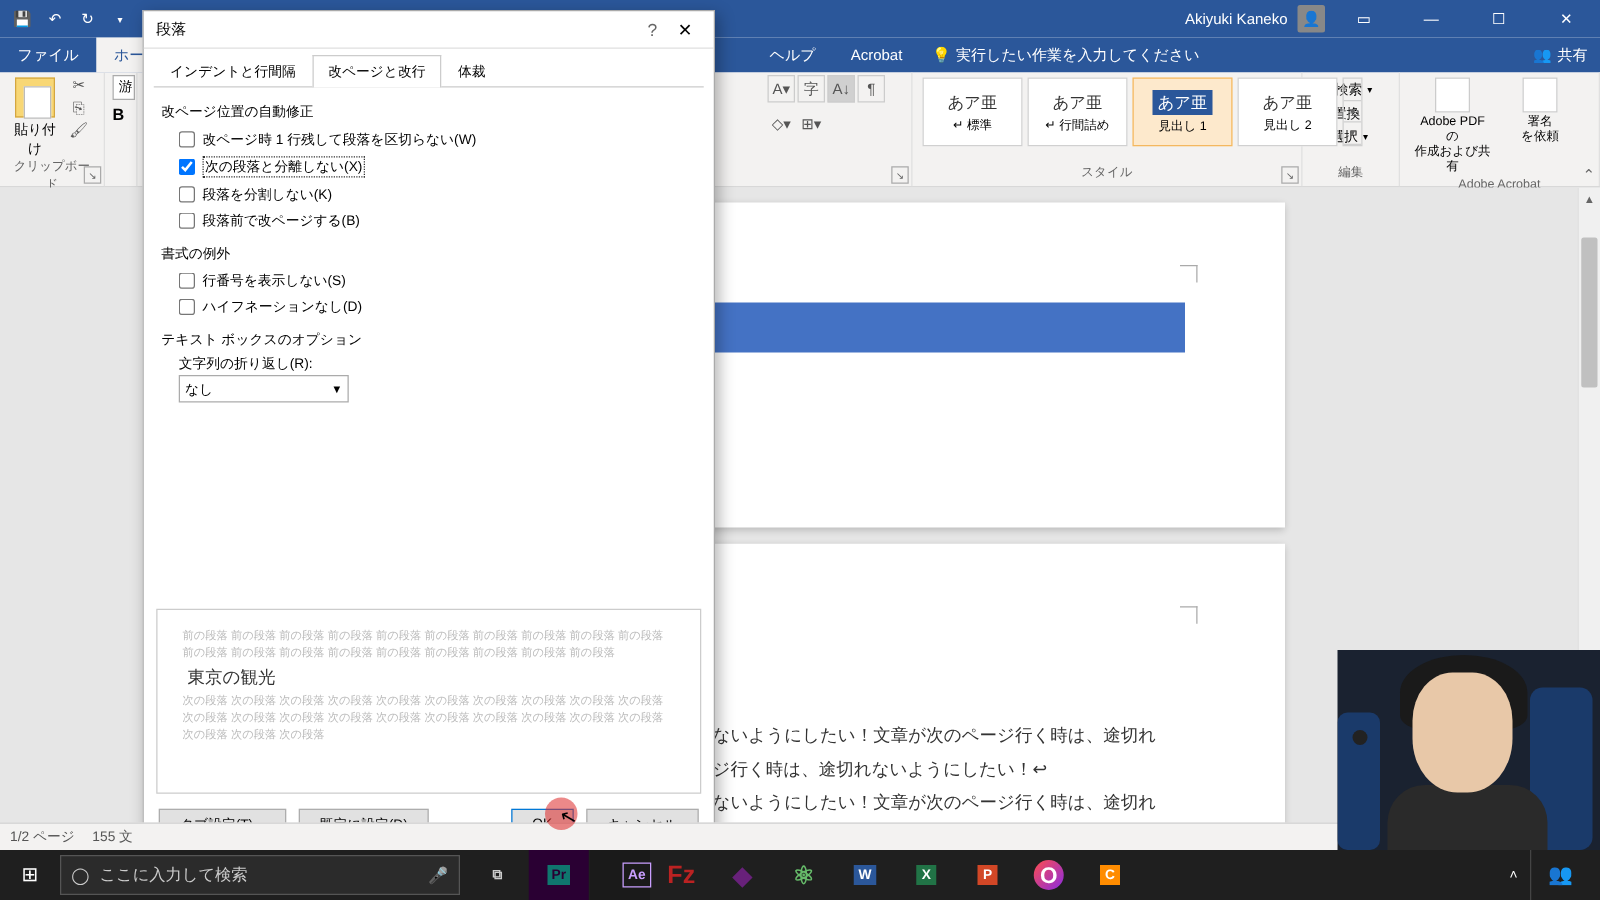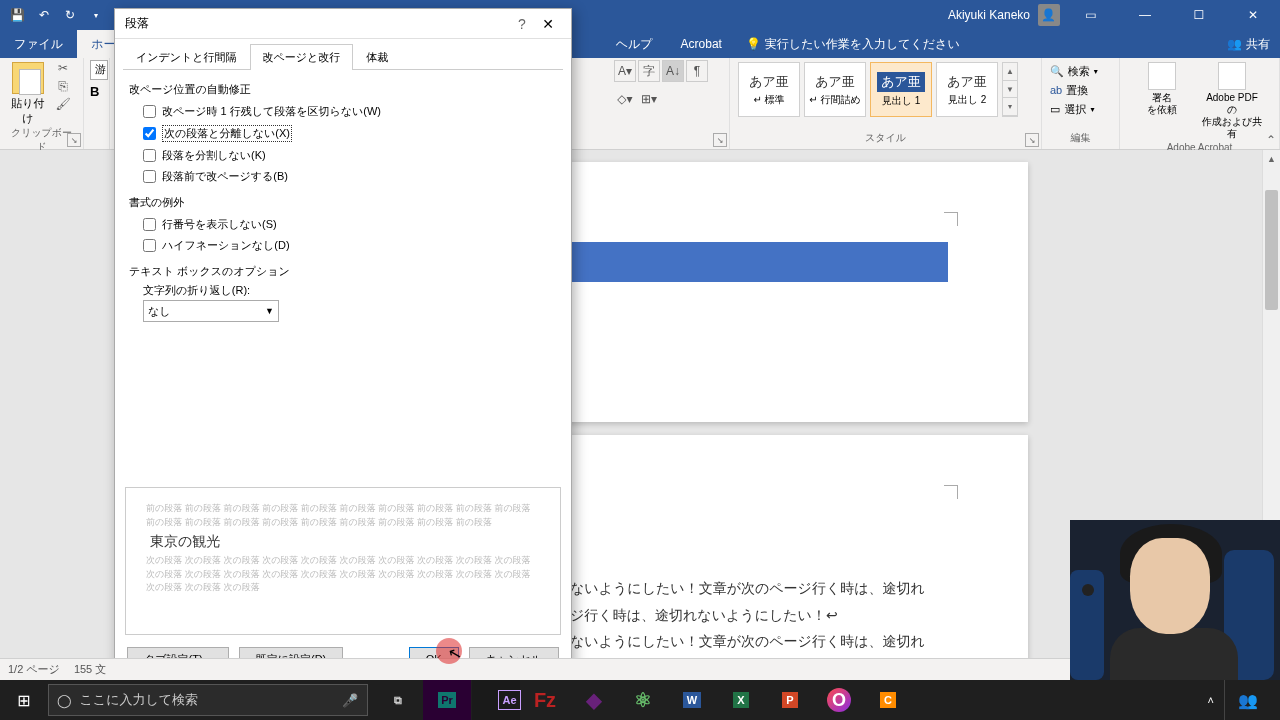--- a/index.html
+++ b/index.html
@@ -27,21 +27,21 @@
 .ribbon-group-label { text-align: center; font-size: 10px; color: #666; padding-bottom: 2px; }
 .rg-content { flex: 1; display: flex; align-items: flex-start; }
 .paste-btn { width: 44px; text-align: center; }
 .paste-icon { width: 32px; height: 32px; background: #f8d775; border: 1px solid #d4a640; margin: 2px auto; position: relative; }
 .paste-icon::after { content: ""; position: absolute; top: 6px; left: 6px; width: 20px; height: 24px; background: #fff; border: 1px solid #bbb; }
 .clip-side { display: flex; flex-direction: column; gap: 2px; padding-left: 4px; }
 .small-icon { width: 18px; height: 16px; display: flex; align-items: center; justify-content: center; font-size: 12px; color: #555; }
 .font-box { border: 1px solid #ababab; background: #fff; padding: 1px 4px; height: 20px; font-size: 11px; }
 .rb-btn { width: 22px; height: 22px; display: inline-flex; align-items: center; justify-content: center; font-size: 12px; color: #555; border: 1px solid transparent; }
 .style-gallery { display: flex; gap: 4px; padding: 2px; }
-.style-item { width: 62px; height: 55px; border: 1px solid #d0d0d0; background: #fff; display: flex; flex-direction: column; align-items: center; justify-content: center; font-size: 10px; }
+.style-item { width: 80px; height: 55px; border: 1px solid #d0d0d0; background: #fff; display: flex; flex-direction: column; align-items: center; justify-content: center; font-size: 10px; }
 .style-item.selected { border-color: #f4b860; background: #fde9cc; }
 .style-preview { font-size: 13px; color: #333; margin-bottom: 2px; }
 .style-item.selected .style-preview { background: #2b579a; color: #fff; padding: 1px 4px; }
 .style-scroll { width: 16px; display: flex; flex-direction: column; border: 1px solid #d0d0d0; }
 .style-scroll div { flex: 1; border-bottom: 1px solid #d0d0d0; display: flex; align-items: center; justify-content: center; font-size: 8px; color: #666; }
 .edit-col { display: flex; flex-direction: column; gap: 1px; padding: 2px; }
 .edit-item { display: flex; align-items: center; gap: 4px; font-size: 11px; height: 18px; }
 .acrobat-col { display: flex; gap: 6px; padding: 2px 4px; }
 .acrobat-btn { width: 64px; text-align: center; font-size: 10px; line-height: 1.2; }
 .acrobat-icon { width: 28px; height: 28px; margin: 0 auto 2px; border: 1px solid #ccc; background: #fff; }
@@ -249,27 +249,27 @@
           <span style="font-size:8px;">▾</span>
         </div>
     </div>
     <div class="ribbon-group-label">編集</div>
   </div>
 
   <div class="ribbon-group" style="width:160px;">
     <div class="acrobat-col">
       <div class="acrobat-btn">
         <div class="acrobat-icon"></div>
+        <div style="white-space:pre-line;">Adobe PDF の
+作成および共有</div>
+      </div>
+      <div class="acrobat-btn">
+        <div class="acrobat-icon"></div>
         <div style="white-space:pre-line;">署名
 を依頼</div>
-      </div>
-      <div class="acrobat-btn">
-        <div class="acrobat-icon"></div>
-        <div style="white-space:pre-line;">Adobe PDF の
-作成および共有</div>
       </div>
     </div>
     <div class="ribbon-group-label">Adobe Acrobat</div>
   </div>
   <div class="ribbon-collapse">⌃</div>
 </div>
 
 <div class="doc-area">
   <div class="page page1">
     <div class="page-heading"></div>

